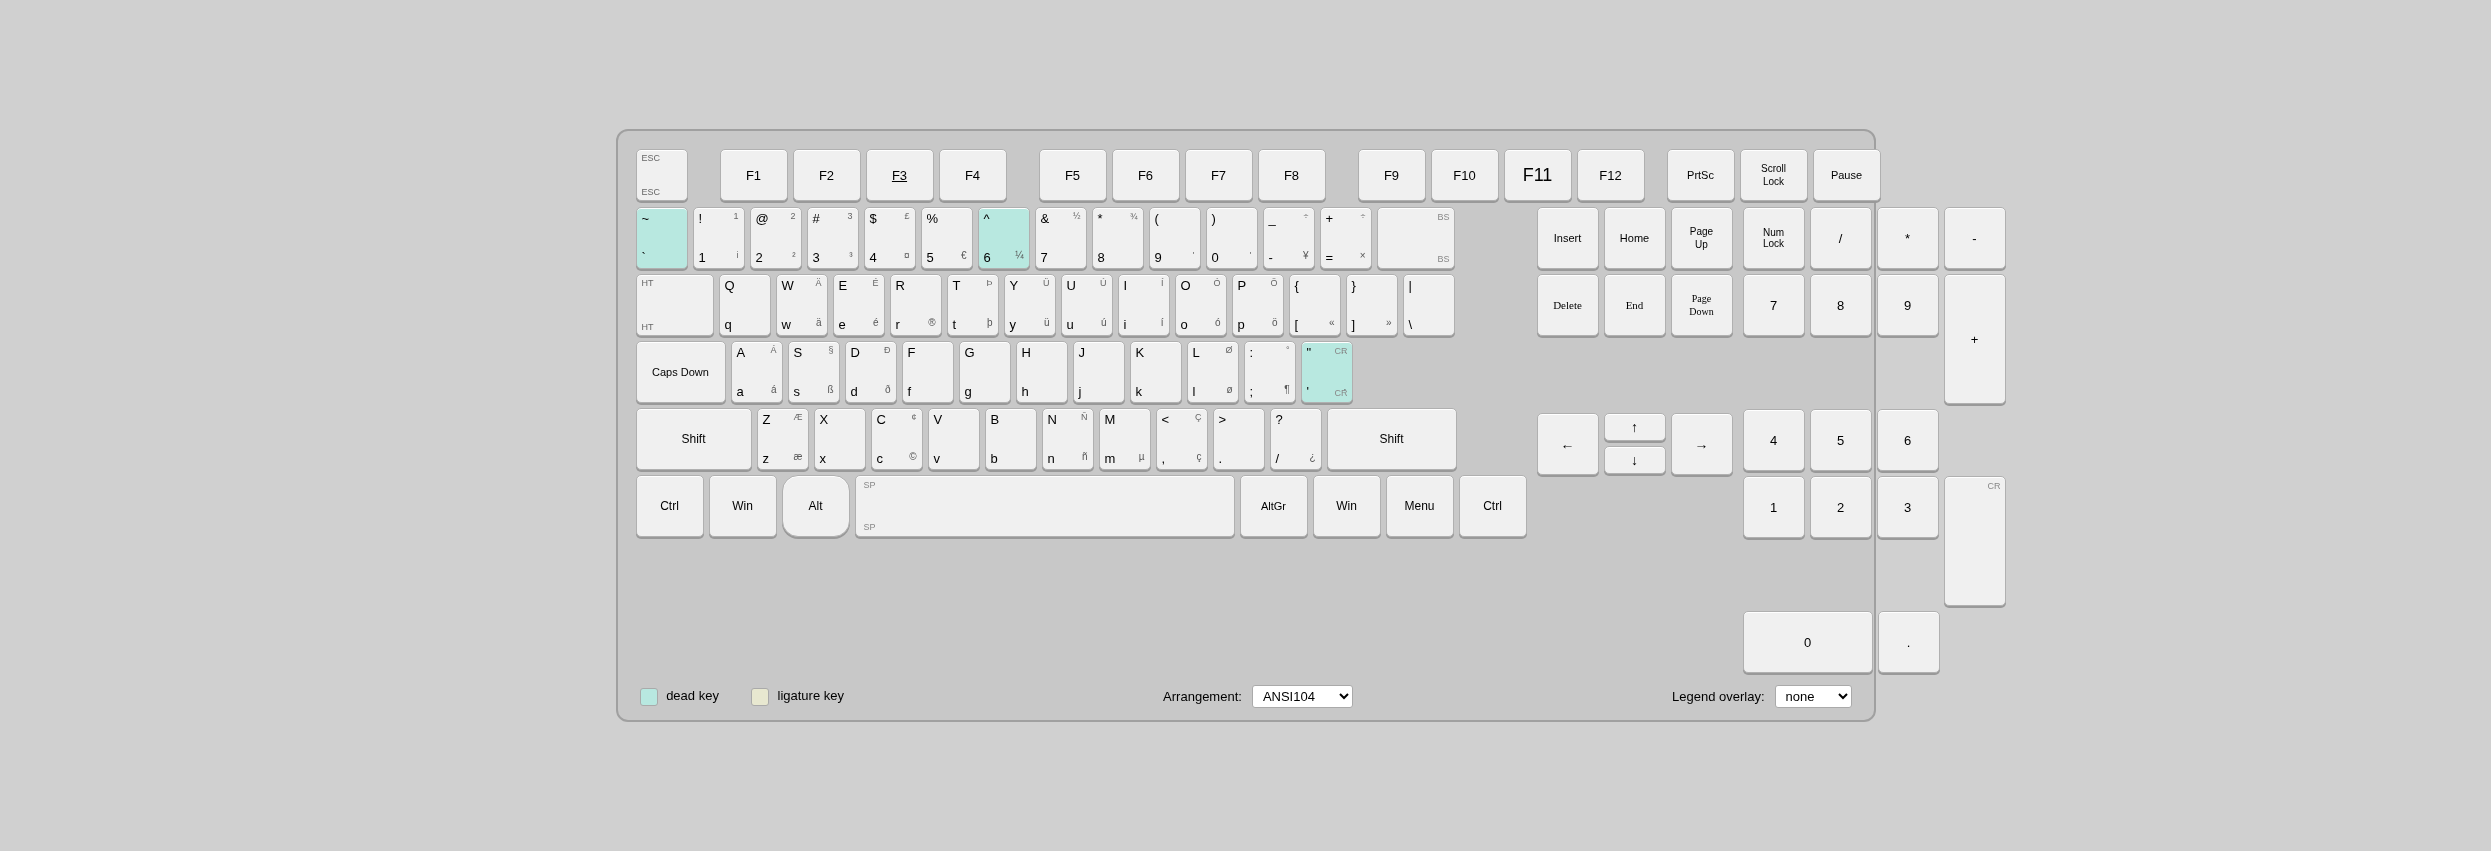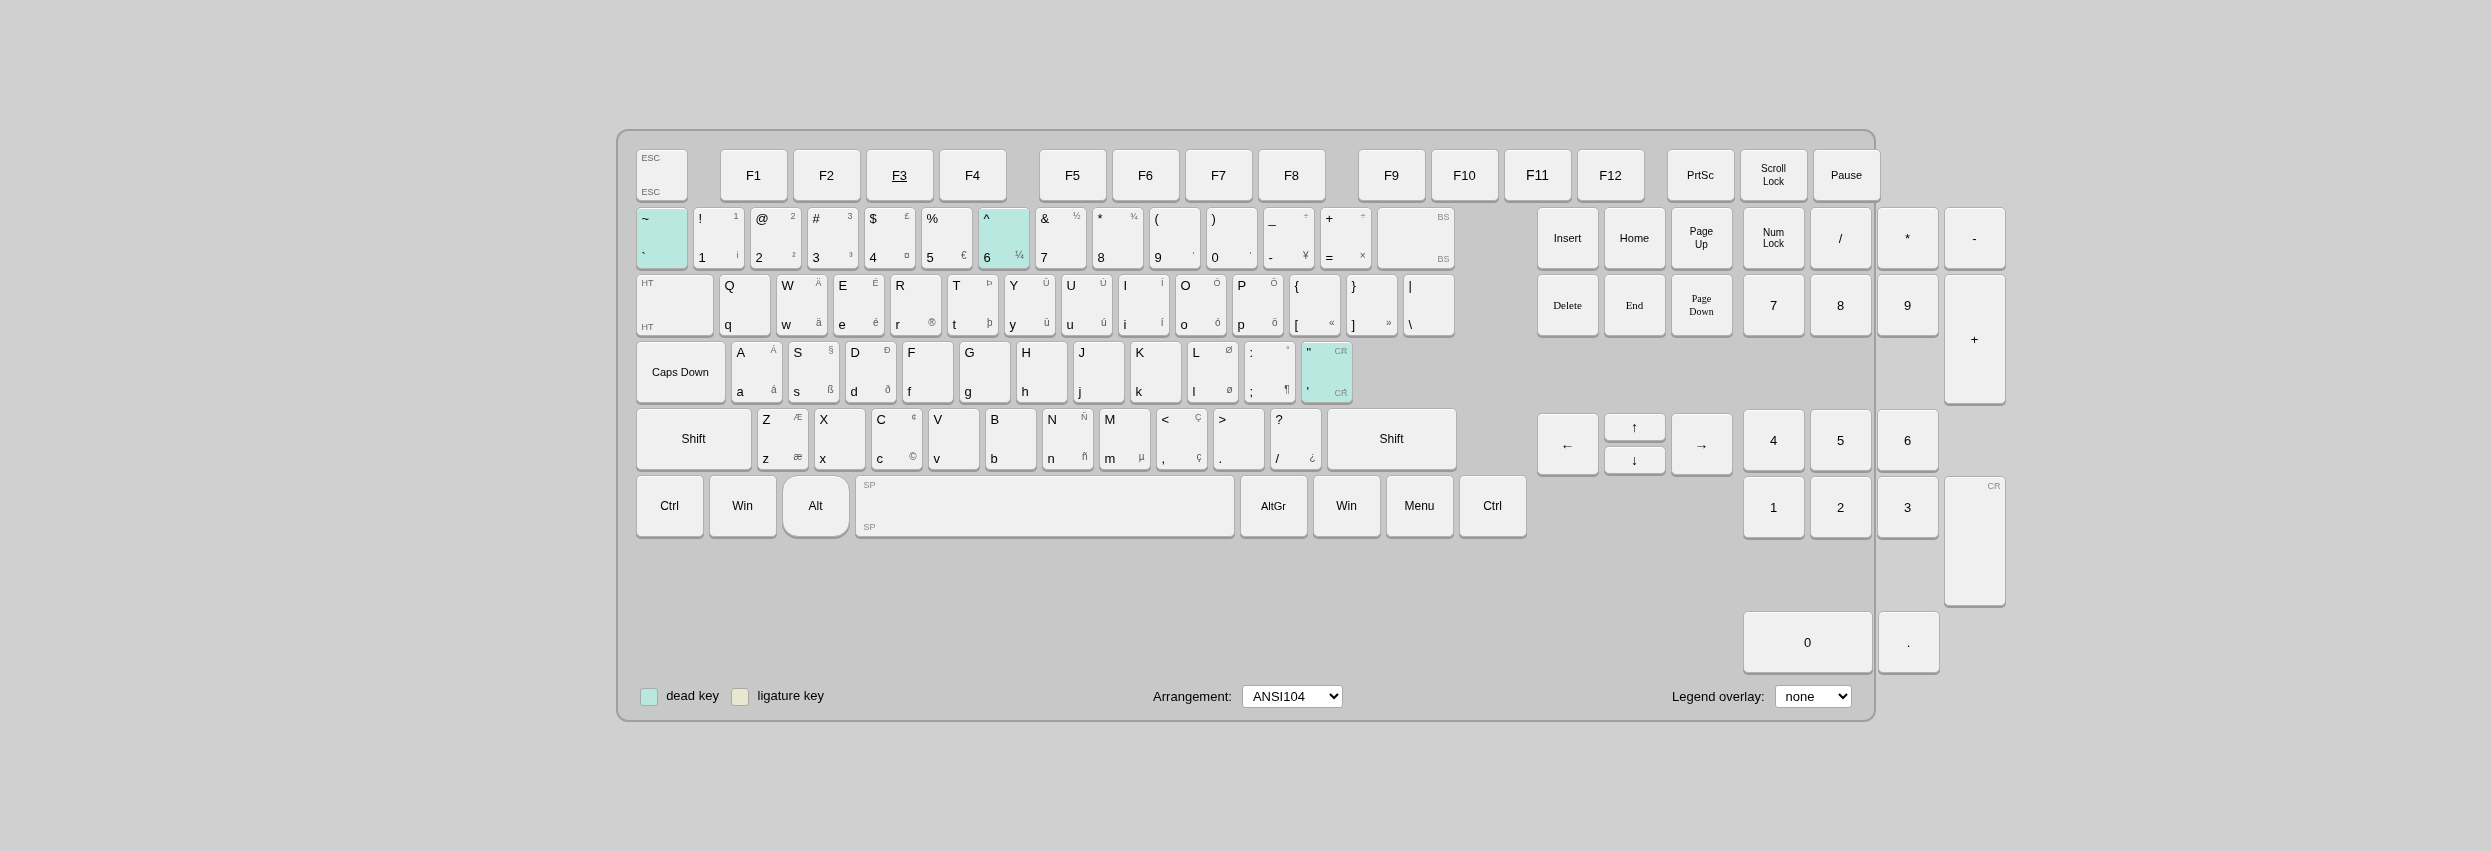--- a/index.html
+++ b/index.html
@@ -76,21 +76,21 @@
     .section-gap { width: 22px; flex-shrink: 0; }
     .section-gap-sm { width: 12px; flex-shrink: 0; }
 
     .legend-row {
       display: flex;
       align-items: center;
       justify-content: space-between;
       padding: 6px 4px 0 4px;
       font-size: 13px;
     }
-    .legend-left { display: flex; gap: 12px; }
+    .legend-left { display: flex; gap: 32px; }
     .legend-swatch {
       width: 18px; height: 18px;
       border: 1.5px solid #aaa;
       display: inline-block;
       border-radius: 3px;
       vertical-align: middle;
     }
     select {
       font-size: 13px;
       padding: 2px 20px 2px 6px;
@@ -143,21 +143,21 @@
         <div style="text-align:center;margin:auto;font-size:13px;">F8</div>
       </div>
     <div class="section-gap"></div>
     <div class="key fn-key">
         <div style="text-align:center;margin:auto;font-size:13px;">F9</div>
       </div>
     <div class="key fn-key">
         <div style="text-align:center;margin:auto;font-size:13px;">F10</div>
       </div>
     <div class="key fn-key">
-        <div style="text-align:left;margin:auto;font-size:14px;">F11</div>
+        <div style="text-align:left;margin:auto;font-size:18px;">F11</div>
       </div>
     <div class="key fn-key">
         <div style="text-align:center;margin:auto;font-size:13px;">F12</div>
       </div>
     <div class="section-gap-sm"></div>
     <div class="key fn-key">
         <div style="text-align:right;margin:auto;font-size:11px;">PrtSc</div>
       </div>
     <div class="key fn-key">
         <div style="text-align:center;margin:auto;font-size:10px;line-height:1.3;">Scroll<br>Lock</div>

